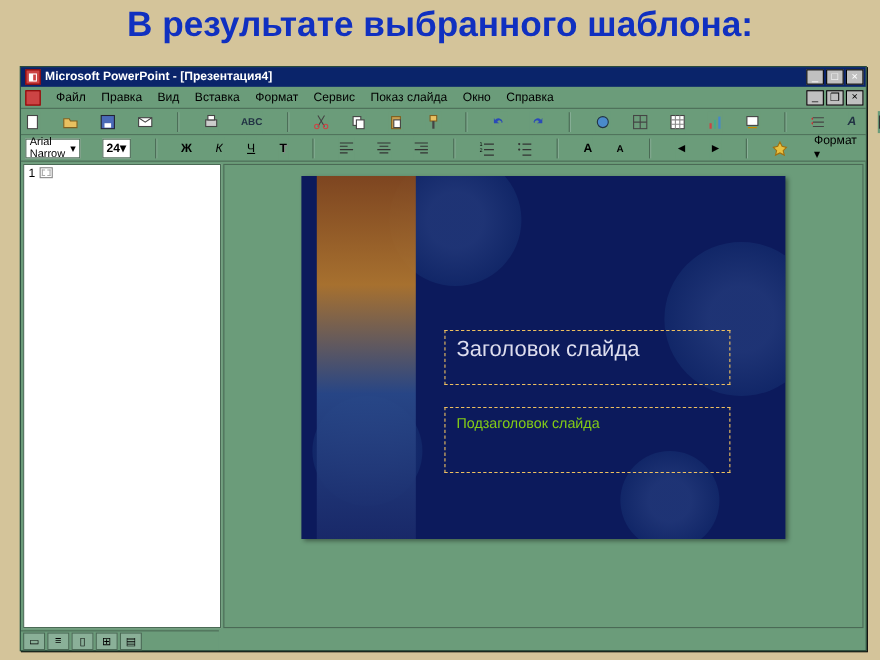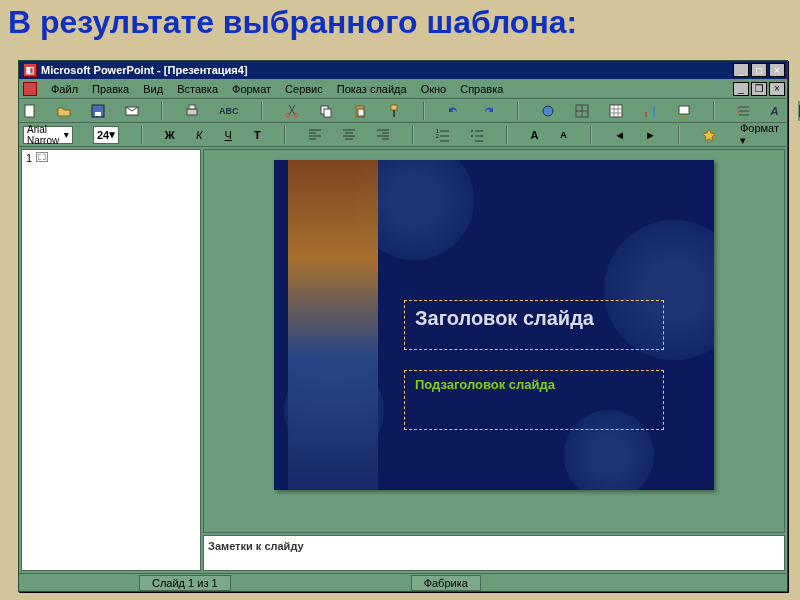--- a/index.html
+++ b/index.html
@@ -1,18 +1,18 @@
 <!DOCTYPE html>
 <html><head>
 <meta charset="utf-8">
 <style>
   * { margin:0; padding:0; box-sizing:border-box; }
   body { width:800px; height:600px; font-family:"Tahoma","Arial",sans-serif; background:#d4c49a; overflow:hidden; }
 
-  .page-heading { font-size:32px; font-weight:bold; color:#1030c0; padding:4px 8px 6px 8px; }
+  .page-heading { font-size:32px; font-weight:bold; color:#1030c0; padding:4px 8px 6px 8px;text-align:center; }
 
   .app-window { position:absolute; left:18px; top:60px; width:770px; height:532px; background:#6b9c7a; border:1px solid #2a4a3a; box-shadow:1px 1px 0 #000; }
 
   .titlebar { height:18px; background:linear-gradient(#0a246a,#0a246a); color:#fff; display:flex; align-items:center; font-size:11px; padding-left:4px; }
   .titlebar .ticon { width:14px; height:14px; background:#c44; border:1px solid #800; margin-right:4px; display:flex; align-items:center; justify-content:center; color:#fff; font-size:9px; font-weight:bold; }
   .titlebar .ttitle { font-weight:bold; flex:1; }
   .winbtns { display:flex; gap:2px; padding-right:2px; }
   .winbtn { width:16px; height:14px; background:#c0c0c0; border:1px solid #000; font-size:10px; display:flex; align-items:center; justify-content:center; cursor:default; }
 
   .menubar { height:20px; background:#6b9c7a; display:flex; align-items:center; font-size:11px; padding-left:4px; gap:2px; border-bottom:1px solid #4a6a55; }
@@ -28,21 +28,21 @@
   .sizebox { width:40px; height:18px; background:#fff; border:1px solid #4a6a55; font-size:11px; padding:0 3px; display:flex; align-items:center; justify-content:space-between;font-weight:bold; }
   .cmdlabel { padding:0 4px; }
 
   .workarea { position:absolute; top:86px; left:0; right:0; bottom:18px; display:flex; }
 
   .outline { width:180px; background:#fff; border:1px solid #4a6a55; margin:2px; overflow:auto; }
   .outline-item { display:flex; padding:2px 4px; font-size:11px; gap:4px; }
   .sboxicon { width:12px; height:10px; border:1px solid #888; display:inline-block; position:relative; }
   .sboxicon::after { content:""; position:absolute; left:1px; top:1px; right:1px; bottom:1px; border:1px dashed #aaa; }
 
-  .slidearea { flex:1; margin:2px 2px 2px 0; display:flex; flex-direction:column;font-weight:bold; }
+  .slidearea { flex:1; margin:2px 2px 2px 0; display:flex; flex-direction:column; }
   .canvas { flex:1; background:#6b9c7a; border:1px solid #4a6a55; display:flex; align-items:flex-start; justify-content:center; overflow:auto; position:relative; }
   .slide { width:440px; height:330px; background:#0c1a5c; margin:10px; position:relative; box-shadow:2px 2px 4px rgba(0,0,0,0.4); overflow:hidden; }
   .decoband { position:absolute; left:14px; top:0; bottom:0; width:90px; background:linear-gradient(180deg,#8a4a1a,#b87a2a 30%,#2a4a8a 60%,#1a2a6a); opacity:0.9; }
   .gear { position:absolute; border-radius:50%; background:radial-gradient(circle,#3a5a9a 30%,#1a3a7a 70%); opacity:0.4; }
   .gear.g1 { width:120px; height:120px; top:-20px; left:80px; }
   .gear.g2 { width:100px; height:100px; top:200px; left:10px; }
   .gear.g3 { width:140px; height:140px; top:60px; right:-30px; }
   .gear.g4 { width:90px; height:90px; bottom:-10px; right:60px; }
   .ph { position:absolute; border:1px dashed #eec060; color:#dde; padding:6px 10px; }
   .ph-title { left:130px; top:140px; width:260px; height:50px; font-size:20px; }
@@ -290,30 +290,25 @@
         <div class="slide">
           <div class="gear g1"></div>
           <div class="gear g2"></div>
           <div class="gear g3"></div>
           <div class="gear g4"></div>
           <div class="decoband"></div>
           <div class="ph ph-title">Заголовок слайда</div>
           <div class="ph ph-sub">Подзаголовок слайда</div>
         </div>
       </div>
-      <div class="notes">Заметки к слайду</div>
     </div>
   </div>
 
   <div class="viewbtns">
     <div class="vbtn">▭</div>
     <div class="vbtn">≡</div>
     <div class="vbtn">▯</div>
     <div class="vbtn">⊞</div>
     <div class="vbtn">▤</div>
   </div>
 
-  <div class="statusbar">
-    <span class="statuscell sc1">Слайд 1 из 1</span>
-    <span class="statuscell sc2">Фабрика</span>
-  </div>
 
 </div>
 
 </body></html>

